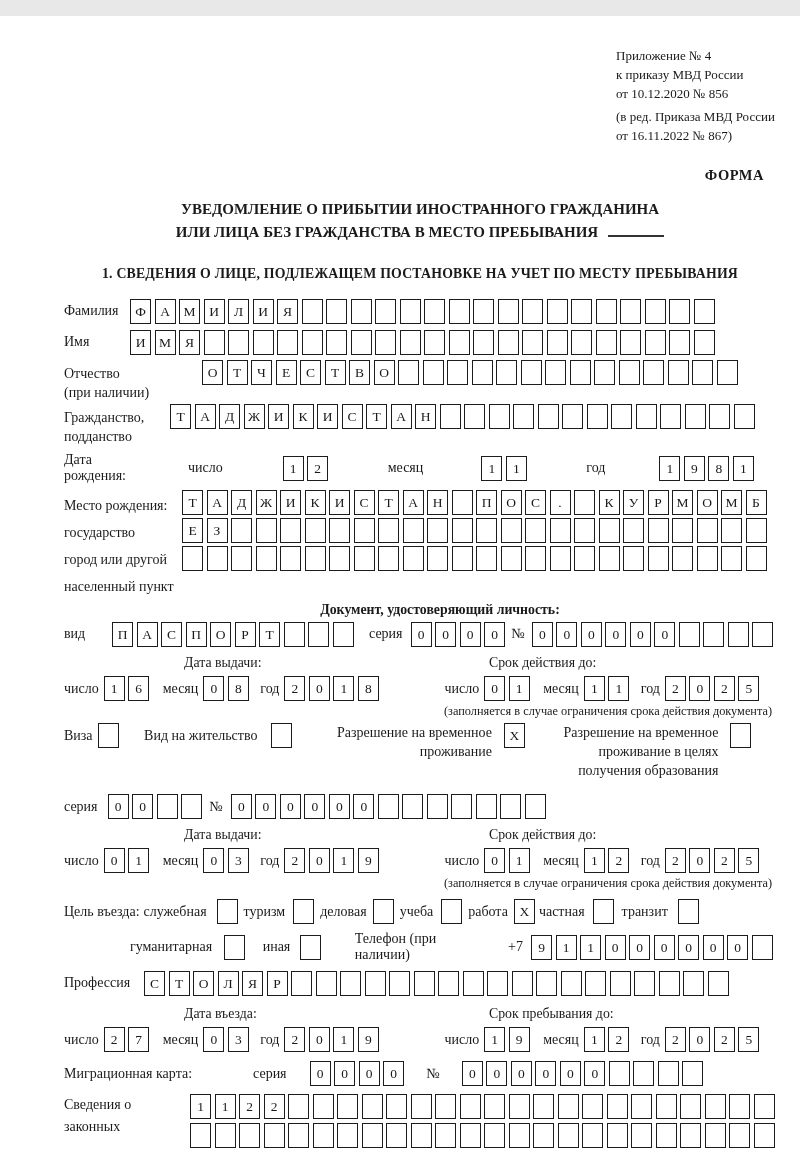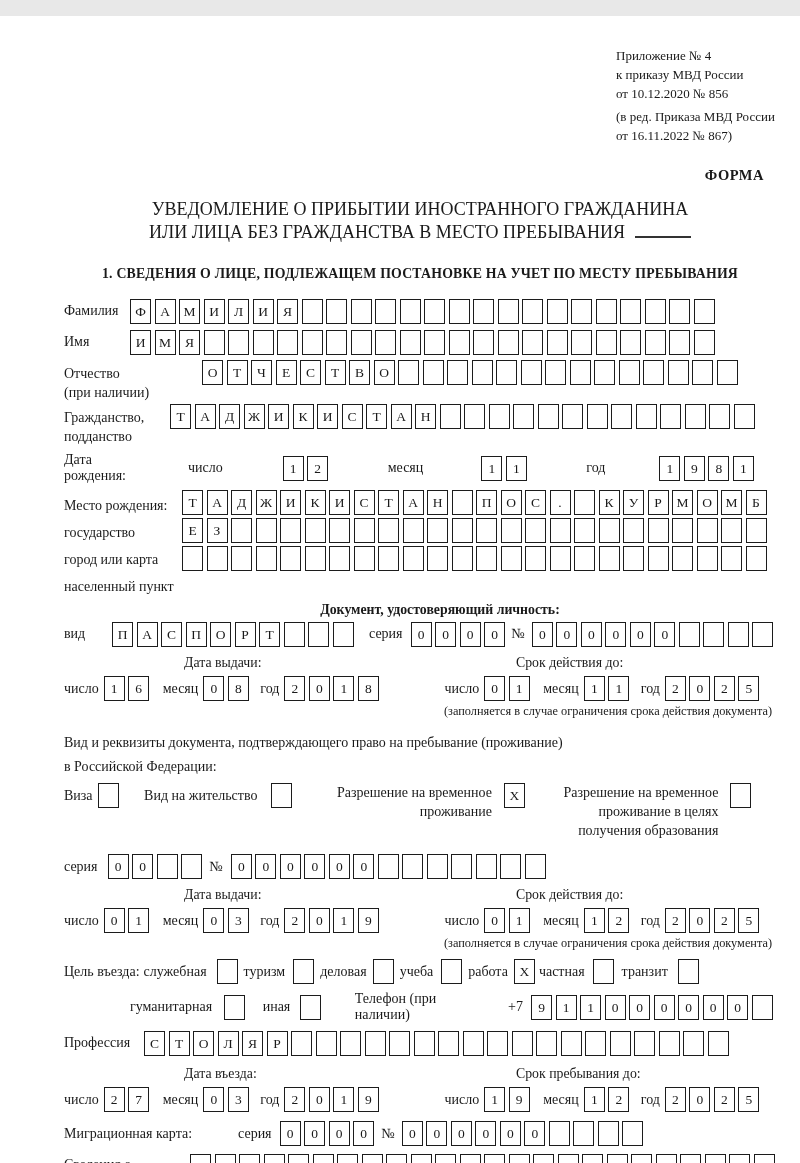--- a/index.html
+++ b/index.html
@@ -11,21 +11,21 @@
     color:#1a1a1a;
     font-family:"Liberation Serif","DejaVu Serif",serif;
     font-size:14px;
     box-sizing:border-box;
     padding:30px 24px 10px 64px;
     overflow:hidden;
   }
   .law-ref{margin-left:552px;font-size:13px;line-height:19px;}
   .law-ref .gap{height:4px;}
   .forma{margin-top:22px;text-align:right;padding-right:12px;font-weight:bold;font-size:14.5px;letter-spacing:.5px;}
-  .title{margin-top:14px;text-align:center;font-weight:normal;font-size:18px;line-height:23px;}
+  .title{margin-top:14px;text-align:center;font-weight:bold;font-size:15px;line-height:23px;}
   .blankline{display:inline-block;width:56px;border-bottom:2px solid #333;height:12px;margin-left:10px;}
   .sec-heading{margin-top:22px;text-align:center;font-weight:bold;font-size:13.8px;letter-spacing:.2px;}
 
   .frow{display:flex;align-items:center;margin-top:5px;}
   .frow.top{align-items:flex-start;}
   .rowlabel{flex:0 0 auto;line-height:26px;}
   .ml-lbl{line-height:19px;padding-top:4px;}
   .cells{display:flex;flex-wrap:nowrap;}
   .cell{
     flex:0 0 auto;
@@ -36,21 +36,21 @@
     font-size:13.5px;line-height:23px;
     background:#fff;
     box-sizing:content-box;
   }
   .cb{display:inline-block;vertical-align:middle;}
 
   .dochead{margin-top:8px;text-align:center;font-weight:bold;font-size:13.8px;padding-left:40px;}
 
   .dp-head{position:relative;height:19px;margin-top:8px;font-size:13.8px;}
   .dp-h1{position:absolute;left:120px;}
-  .dp-h2{position:absolute;left:452px;}
+  .dp-h2{position:absolute;left:425px;}
   .dp-row{display:flex;align-items:center;margin-top:2px;}
   .dp-row .lbl{margin-right:5px;}
   .note{font-size:12.3px;text-align:right;padding-right:4px;margin-top:3px;}
 
   .intro{margin-top:12px;line-height:24px;}
   .opt-row{display:flex;align-items:flex-start;margin-top:4px;}
   .opt{display:flex;align-items:flex-start;}
   .opt .olabel{line-height:19px;}
   .opt .center{text-align:right;}
   .spacer{flex:0 0 auto;}
@@ -226,21 +226,21 @@
     <span style="margin-right:6px;">Пол: мужской</span>
     <span class="cell cb">X</span>
     <span style="margin:0 14px 0 8px;">женский</span>
     <span class="cell cb"></span>
   </div>
 
   <div class="frow top" style="margin-top:6px;">
     <div class="rowlabel ml-lbl" style="width:118px;line-height:27px;padding-top:2px;">
       <div>Место рождения:</div>
       <div>государство</div>
-      <div>город или карта</div>
+      <div>город или другой</div>
       <div>населенный пункт</div>
     </div>
     <div>
       <div class="cells" style="margin-bottom:3px;">
           <span class="cell">Т</span>
           <span class="cell">А</span>
           <span class="cell">Д</span>
           <span class="cell">Ж</span>
           <span class="cell">И</span>
           <span class="cell">К</span>
@@ -392,24 +392,20 @@
     <span class="lbl" style="margin-left:8px;">год</span>
     <div class="cells">
         <span class="cell">2</span>
         <span class="cell">0</span>
         <span class="cell">2</span>
         <span class="cell">5</span>
       </div>
   </div>
   <div class="note">(заполняется в случае ограничения срока действия документа)</div>
 
-  <div class="intro">
-    <div>Вид и реквизиты документа, подтверждающего право на пребывание (проживание)</div>
-    <div>в Российской Федерации:</div>
-  </div>
 
   <div class="opt-row">
     <div class="opt">
       <span class="olabel" style="line-height:26px;">Виза</span>
       <span class="cell cb" style="margin-left:5px;"></span>
     </div>
     <div class="opt" style="margin-left:22px;">
       <span class="olabel" style="line-height:26px;">Вид на жительство</span>
       <span class="cell cb" style="margin-left:14px;"></span>
     </div>
@@ -602,21 +598,21 @@
       </div>
     <span class="lbl" style="margin-left:8px;">год</span>
     <div class="cells">
         <span class="cell">2</span>
         <span class="cell">0</span>
         <span class="cell">2</span>
         <span class="cell">5</span>
       </div>
   </div>
 
-  <div class="frow" style="margin-top:9px;">
+  <div class="frow" style="margin-top:9px;gap:15px;">
     <span>Миграционная карта:</span>
     <span style="margin:0 8px 0 46px;">серия</span>
     <div class="cells">
         <span class="cell">0</span>
         <span class="cell">0</span>
         <span class="cell">0</span>
         <span class="cell">0</span>
       </div>
     <span style="margin:0 7px 0 4px;">№</span>
     <div class="cells">

